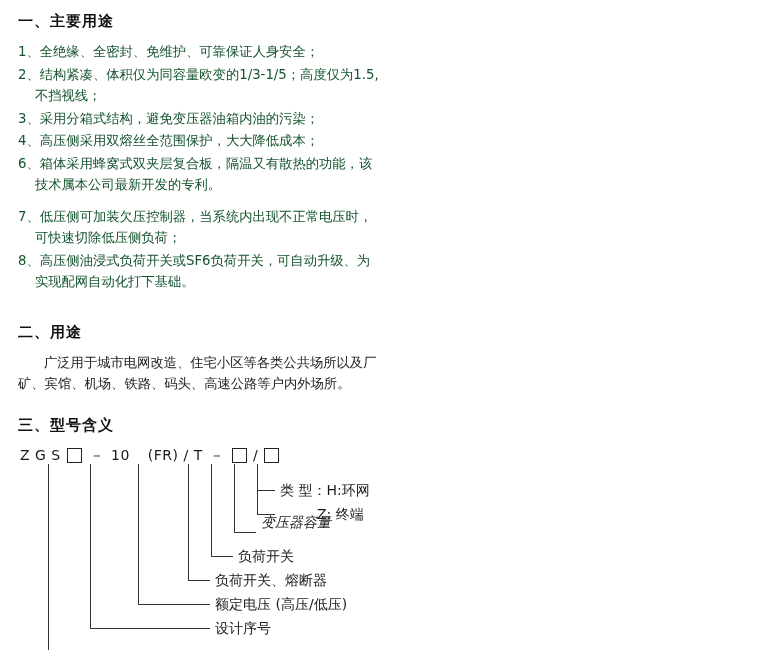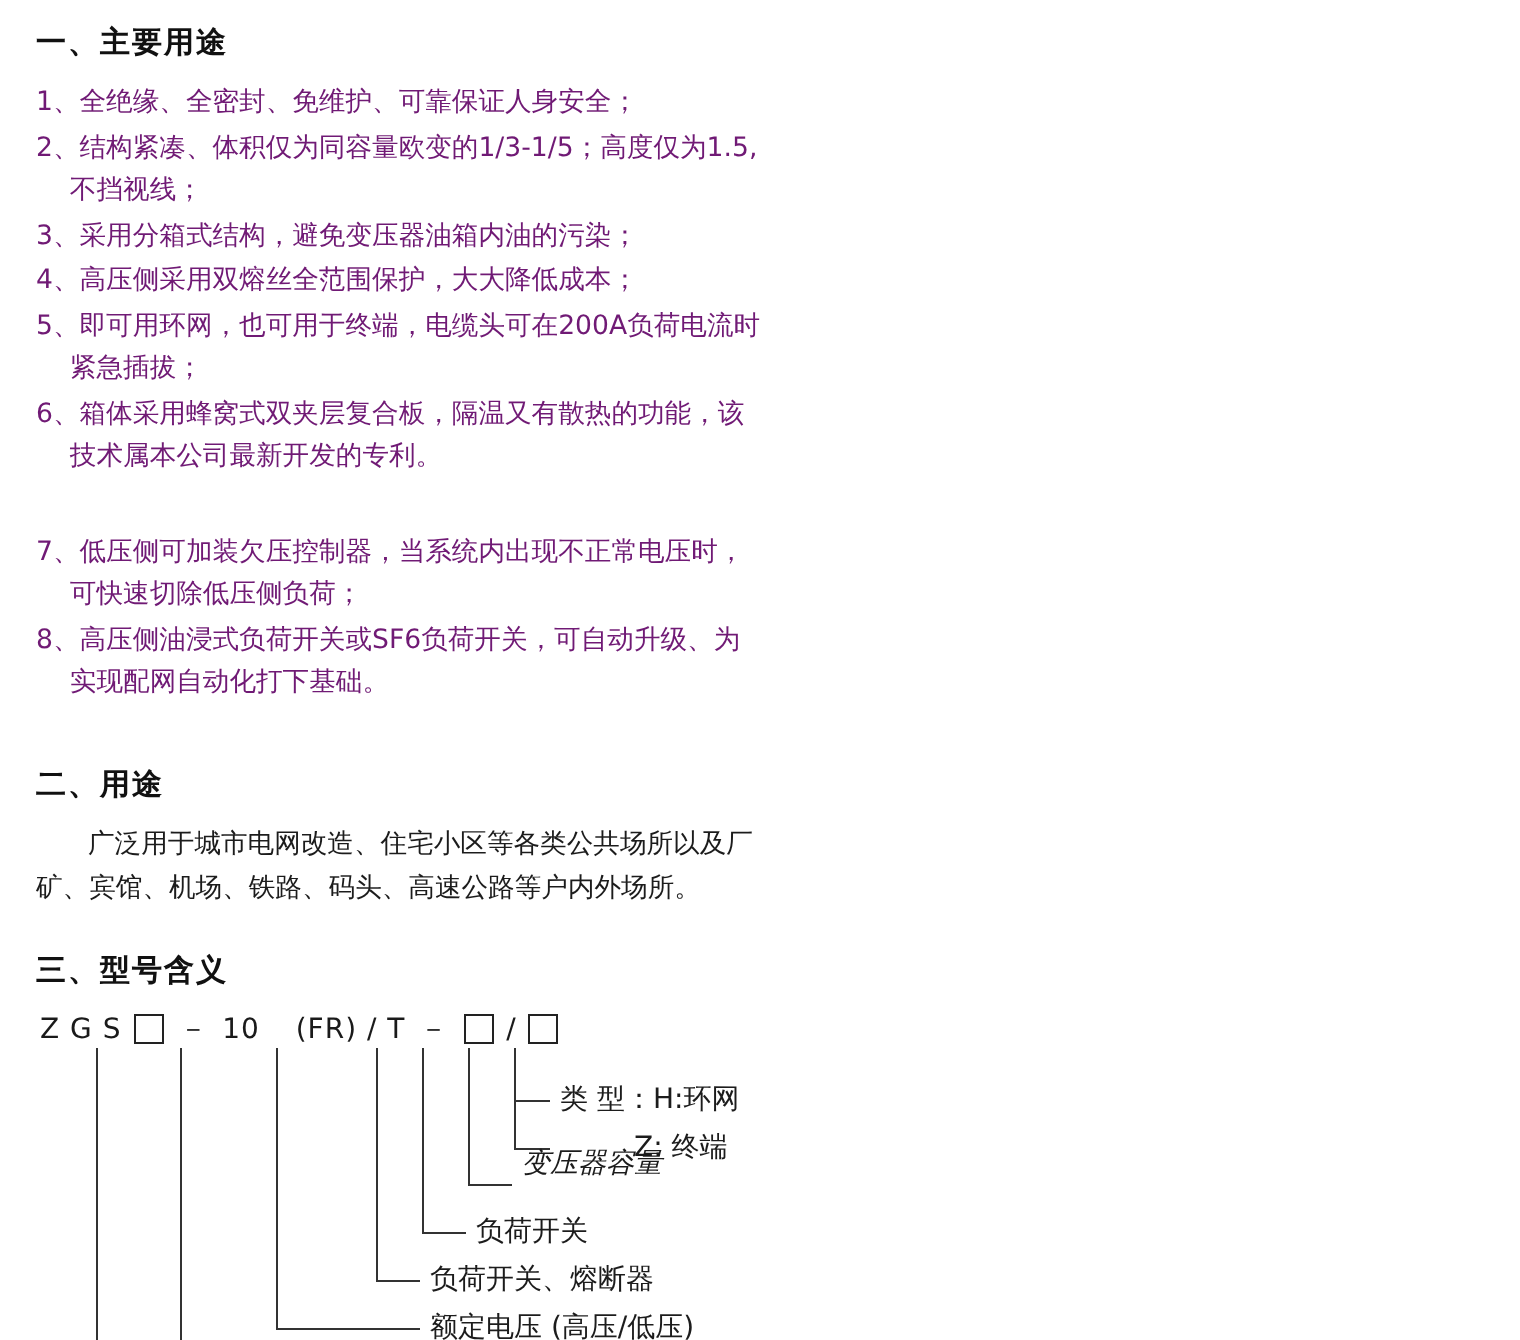--- a/index.html
+++ b/index.html
@@ -33,25 +33,25 @@
   .sec3 { margin-top: 18px; }
 
   .list {
     margin: 0;
     padding: 0;
     list-style: none;
   }
   .item {
     font-size: 13.3px;
     line-height: 21.5px;
-    color: #701a75;
+    color: #14532d;
     margin-bottom: 1px;
     white-space: pre-wrap;
   }
-  .item.gap-before { margin-top: 26px; }
+  .item.gap-before { margin-top: 10px; }
 
   .para {
     font-size: 13.3px;
     line-height: 22px;
     color: #1c1c1c;
     text-indent: 26px;
     margin: 0;
     white-space: pre-wrap;
   }
   .para.cont { text-indent: 0; font-family: Liberation Mono, monospace; }
@@ -102,22 +102,20 @@
 
 <div class="page">
 
   <h2 class="section-heading">一、主要用途</h2>
   <ul class="list">
     <li class="item">1、全绝缘、全密封、免维护、可靠保证人身安全；</li>
     <li class="item">2、结构紧凑、体积仅为同容量欧变的1/3-1/5；高度仅为1.5,
     不挡视线；</li>
     <li class="item">3、采用分箱式结构，避免变压器油箱内油的污染；</li>
     <li class="item">4、高压侧采用双熔丝全范围保护，大大降低成本；</li>
-    <li class="item">5、即可用环网，也可用于终端，电缆头可在200A负荷电流时
-    紧急插拔；</li>
     <li class="item">6、箱体采用蜂窝式双夹层复合板，隔温又有散热的功能，该
     技术属本公司最新开发的专利。</li>
     <li class="item gap-before">7、低压侧可加装欠压控制器，当系统内出现不正常电压时，
     可快速切除低压侧负荷；</li>
     <li class="item">8、高压侧油浸式负荷开关或SF6负荷开关，可自动升级、为
     实现配网自动化打下基础。</li>
   </ul>
 
   <h2 class="section-heading sec2">二、用途</h2>
   <p class="para">广泛用于城市电网改造、住宅小区等各类公共场所以及厂</p>

